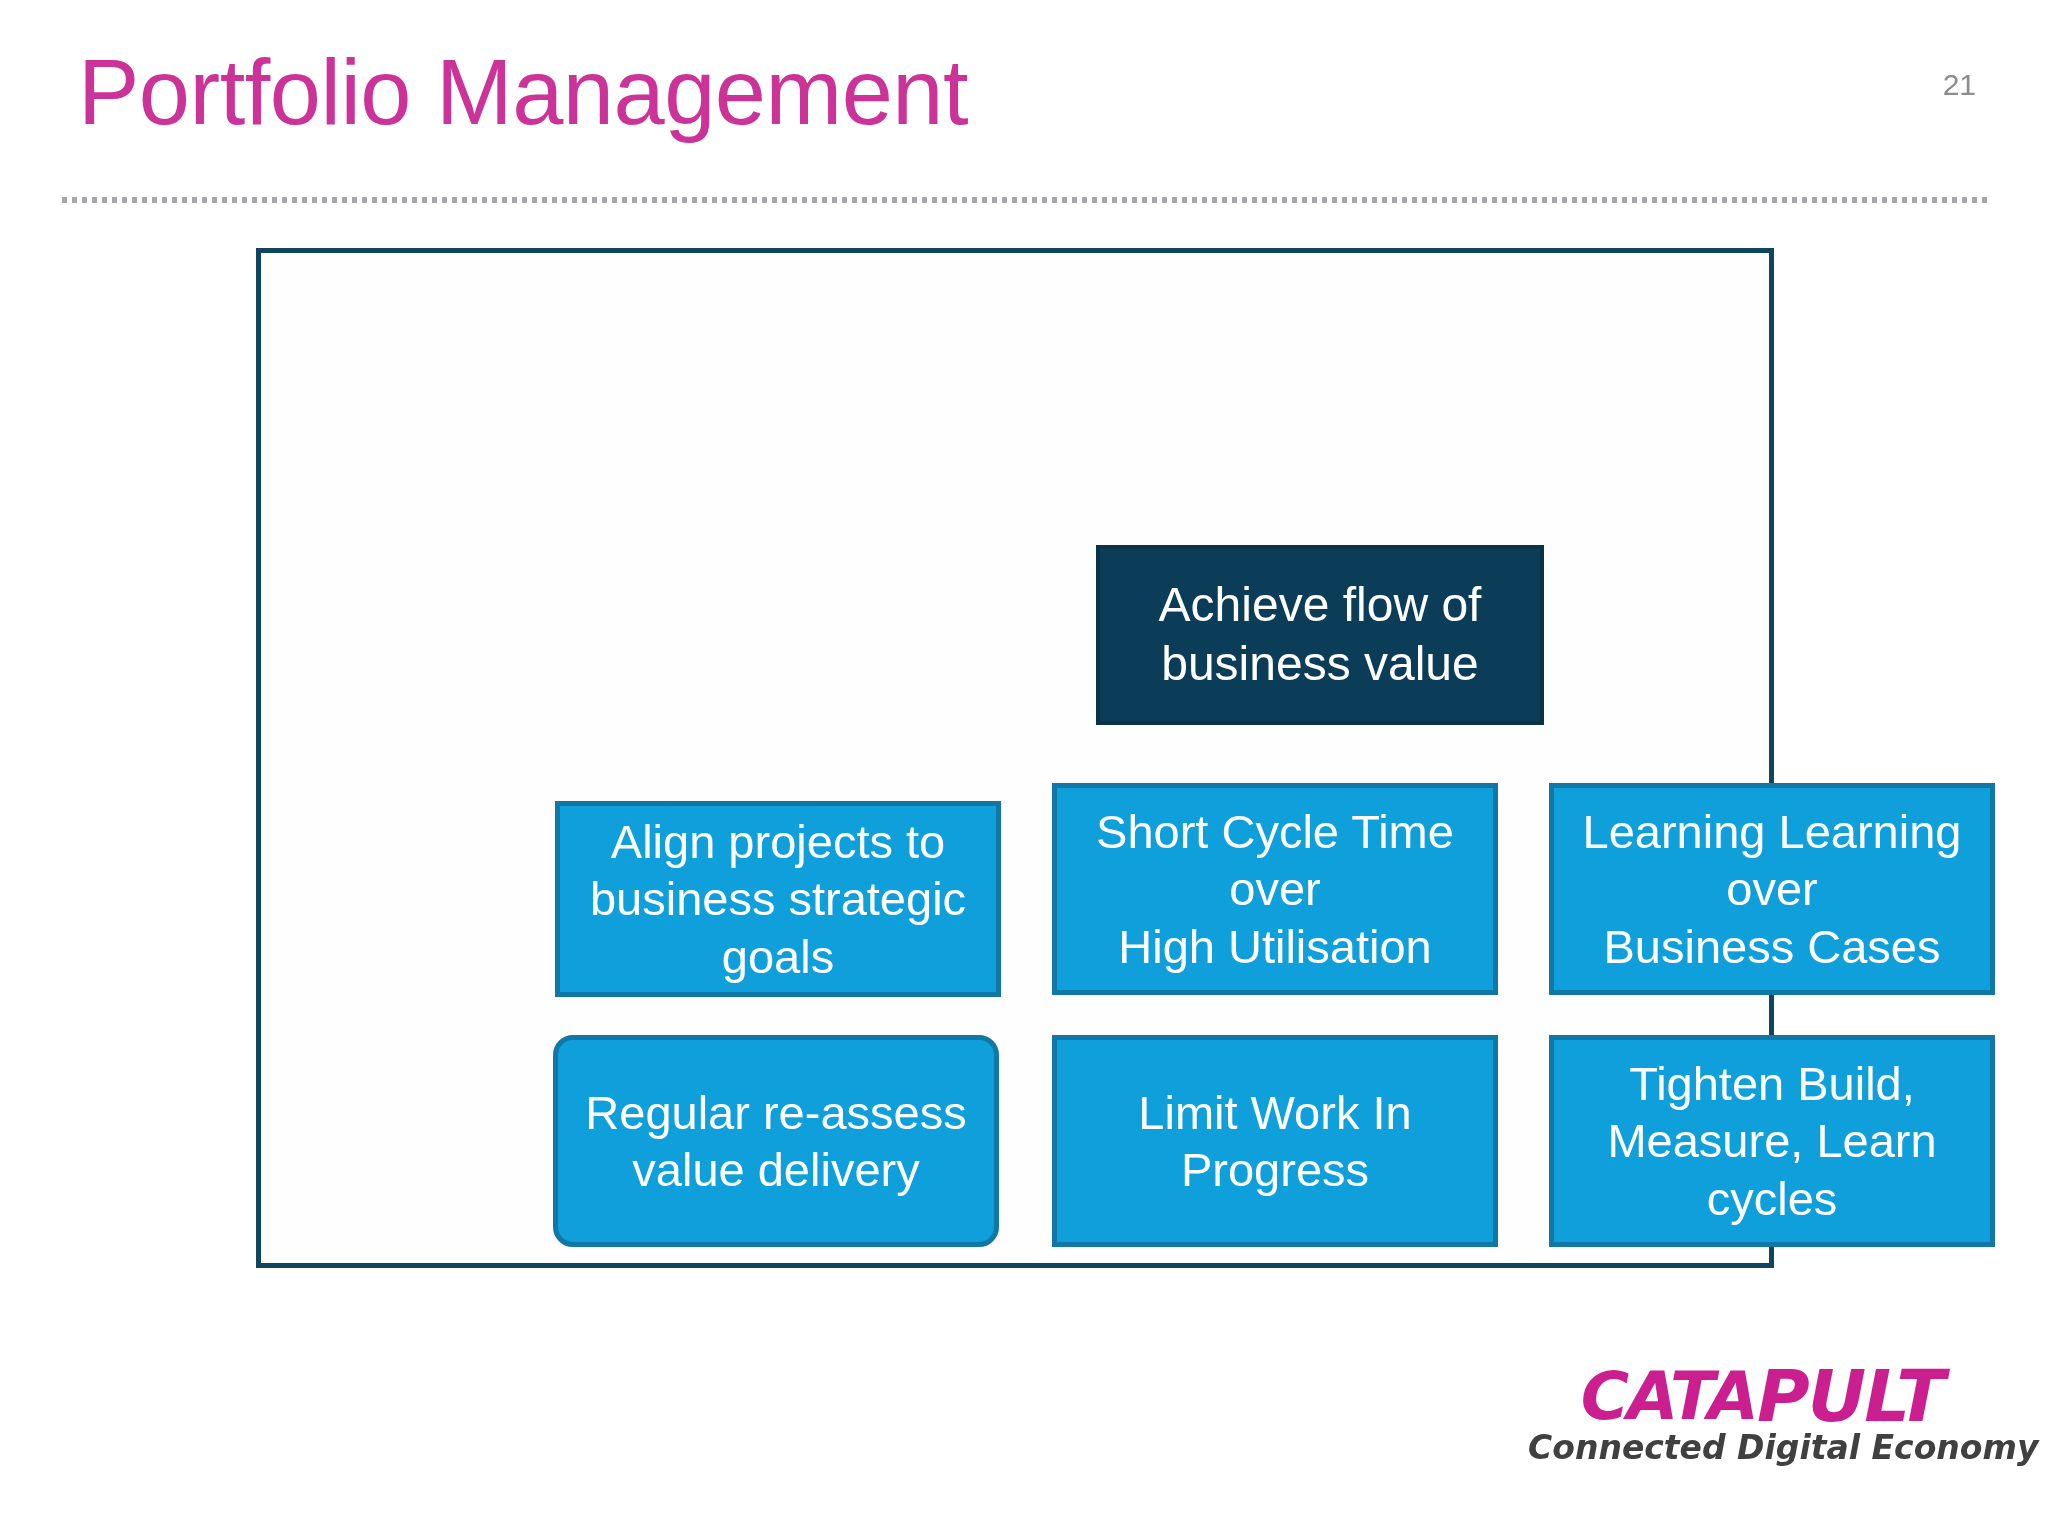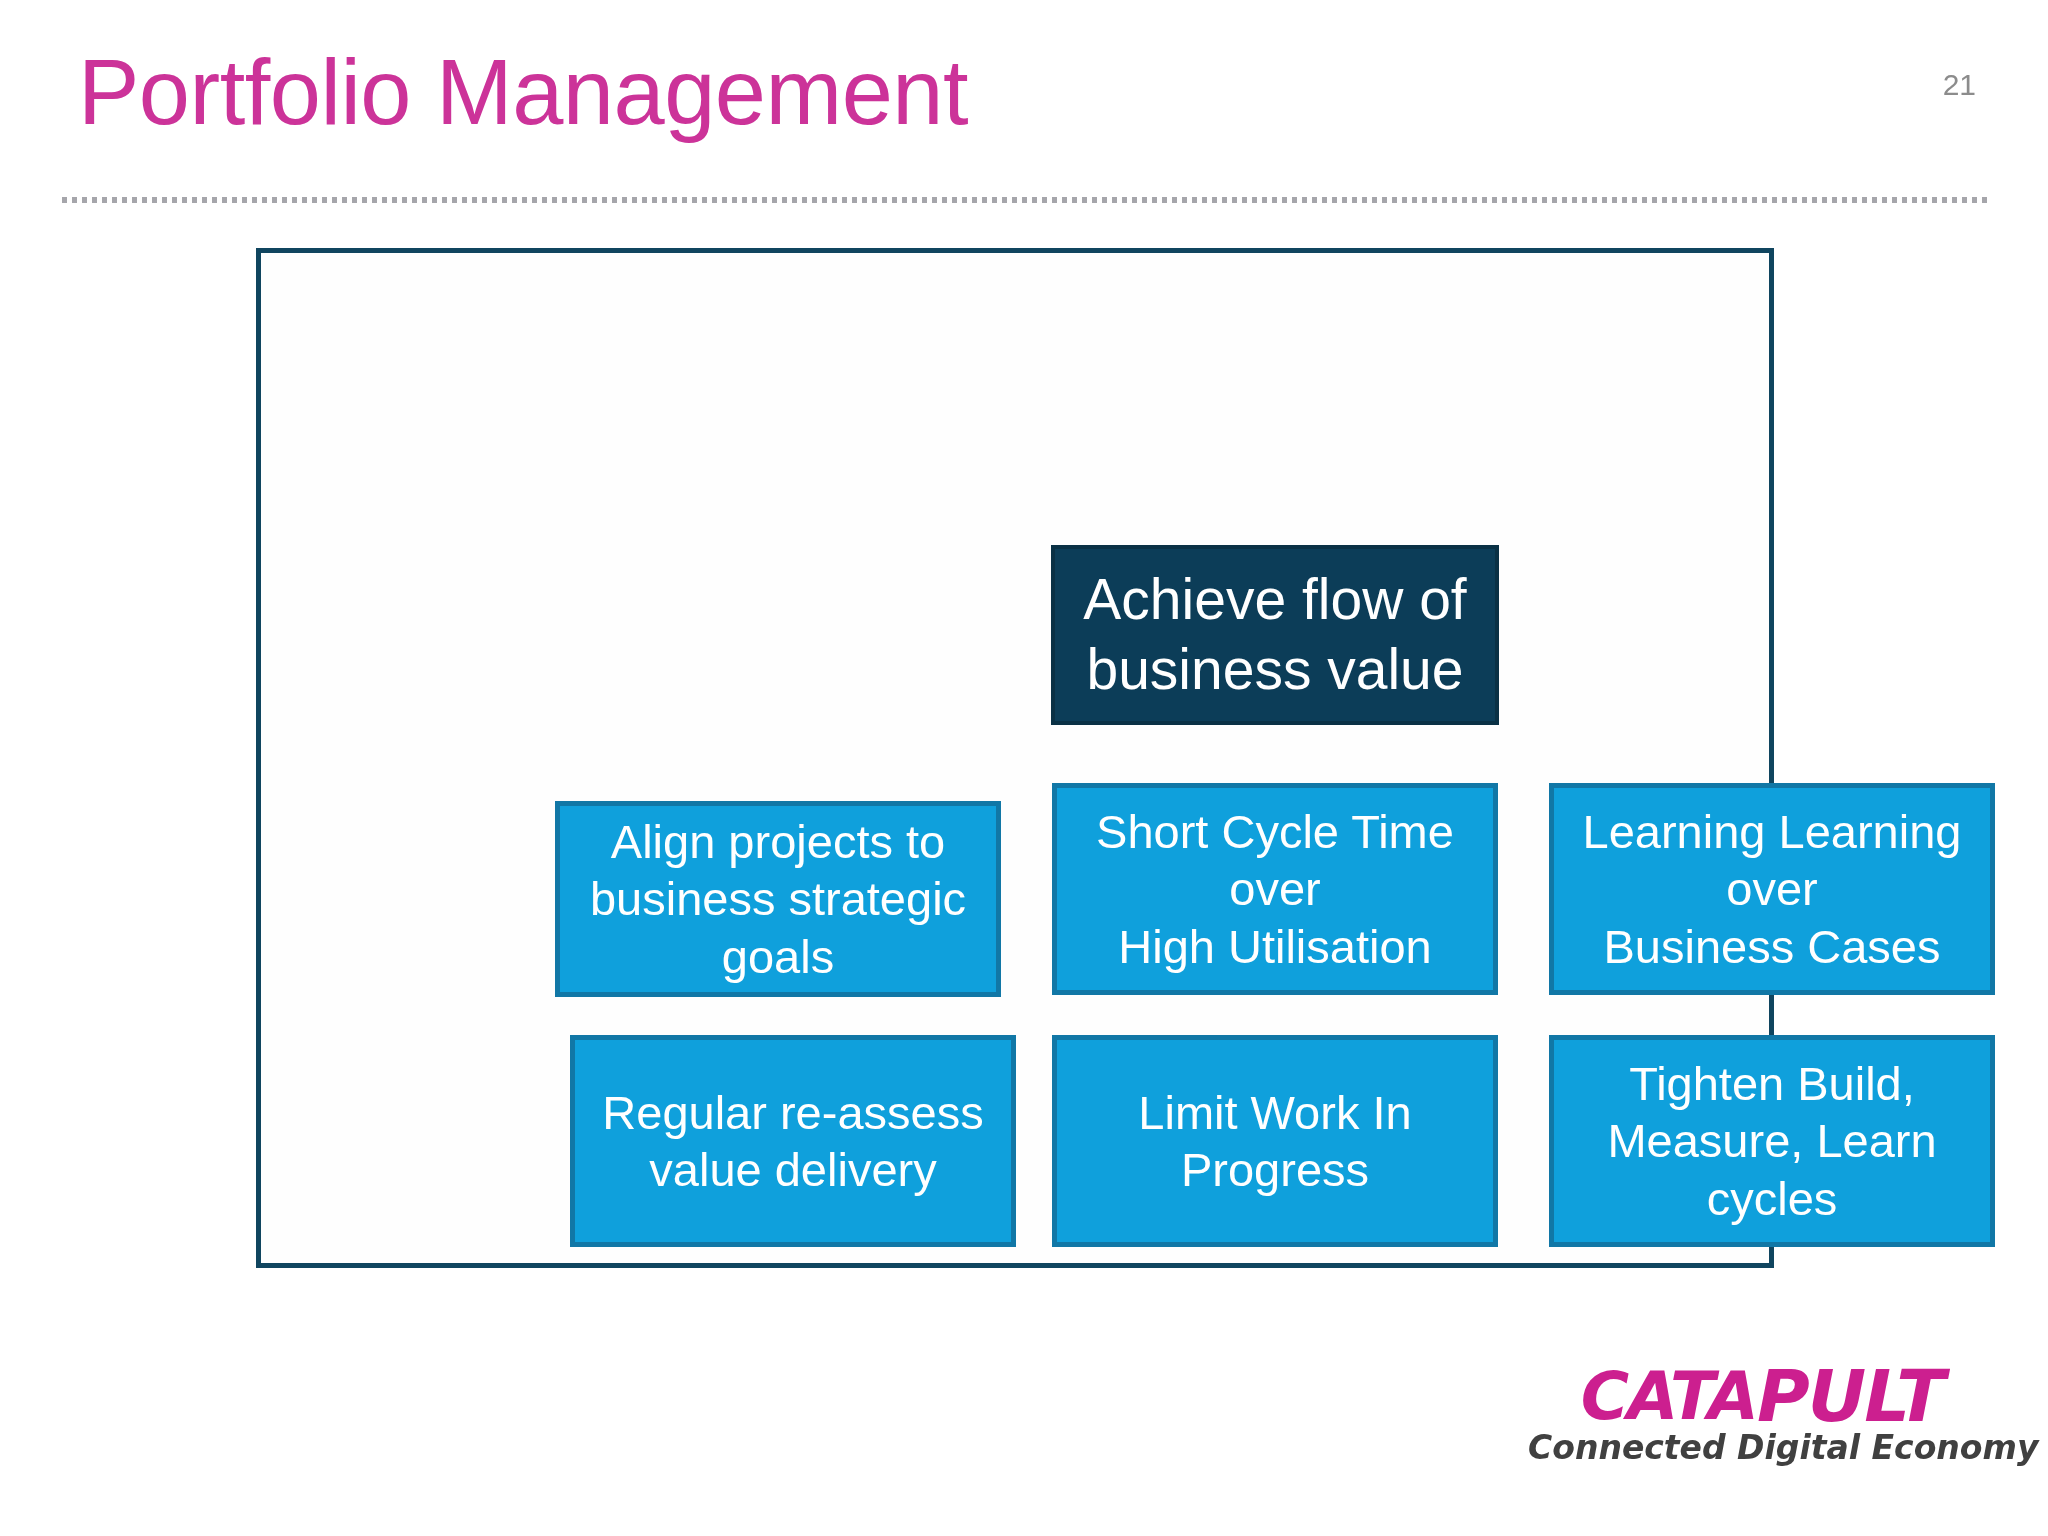--- a/index.html
+++ b/index.html
@@ -76,34 +76,35 @@
     padding: 4px 10px;
   }
   .node .node-label {
     display: block;
     white-space: pre-line;
   }
 
   .node-primary {
     background: #0c3d58;
     border: 4px solid #0a3145;
-    font-size: 57px;
+    font-size: 48px;
+    margin-left: 45px;
   }
   .node-secondary {
     background: #0fa0dc;
     border: 5px solid #1177a6;
     font-size: 47px;
   }
 
   
   #node-achieve        { left: 790px;  top: 292px;  width: 448px; height: 180px; }
   #node-align          { left: 294px;  top: 548px;  width: 446px; height: 196px; }
   #node-short-cycle    { left: 791px;  top: 530px;  width: 446px; height: 212px; }
   #node-validated      { left: 1288px; top: 530px;  width: 446px; height: 212px; }
-  #node-reassess       { left: 309px;  top: 782px;  width: 446px; height: 212px; }
+  #node-reassess       { left: 292px;  top: 782px;  width: 446px; height: 212px; border-radius: 20px; }
   #node-limit-wip      { left: 791px;  top: 782px;  width: 446px; height: 212px; }
   #node-tighten        { left: 1288px; top: 782px;  width: 446px; height: 212px; }
   #node-split          { left: 791px;  top: 1035px; width: 446px; height: 208px; }
 
   
   #brand-logo {
     position: absolute;
     left: 1528px;
     top: 1310px;
     width: 468px;

